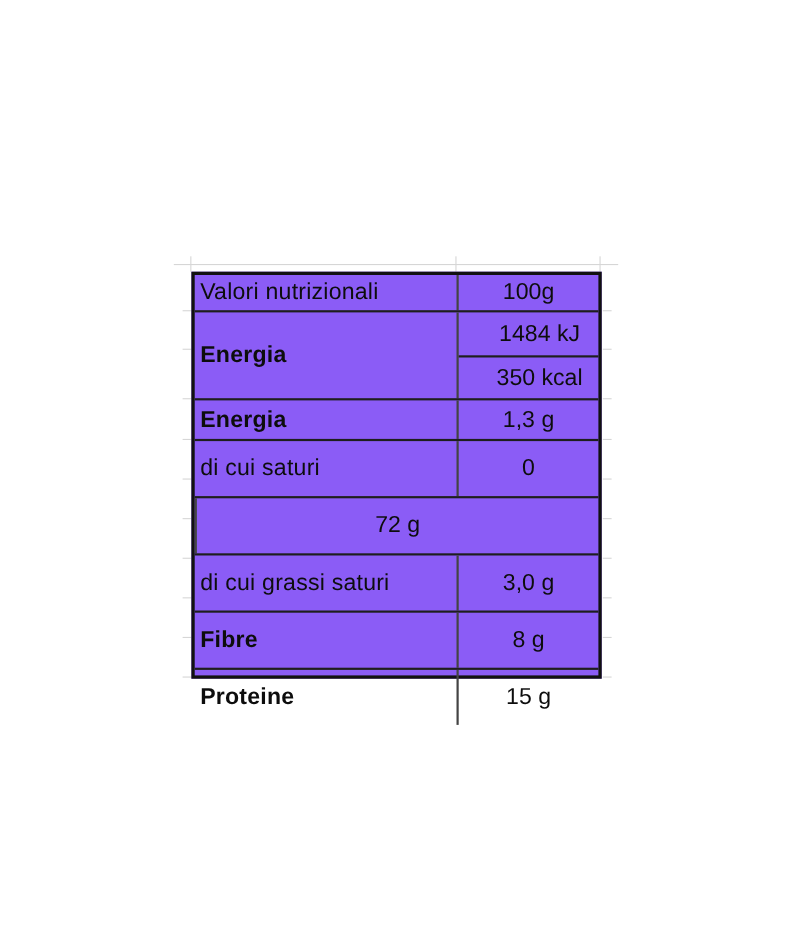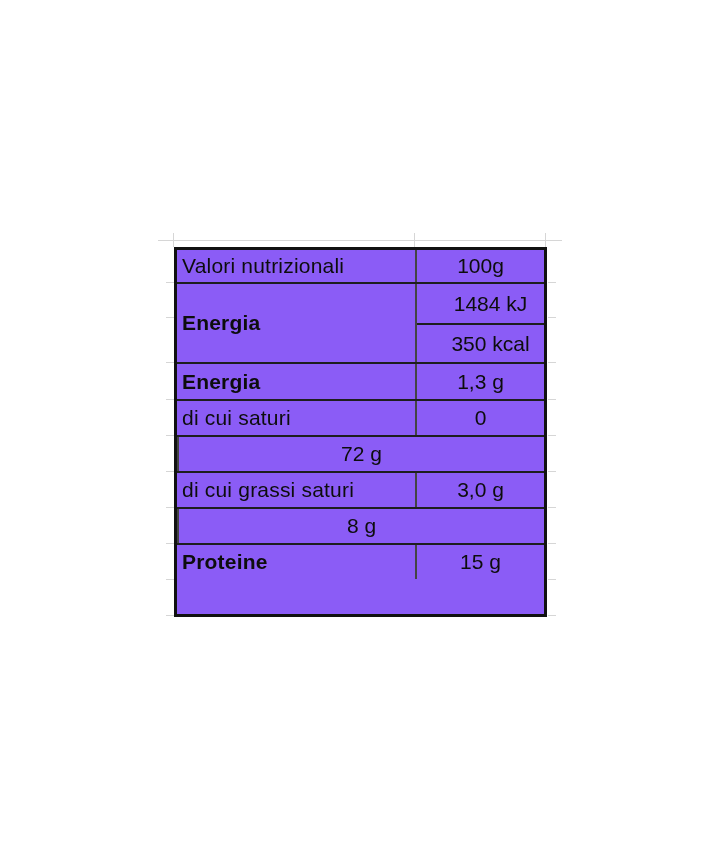--- a/index.html
+++ b/index.html
@@ -47,21 +47,21 @@
     height: 370px;
     box-sizing: border-box;
     border: 3px solid var(--border, #111111);
     background: #8b5cf6;
     display: flex;
     flex-direction: column;
   }
   .row {
     display: flex;
     box-sizing: border-box;
-    height: 36px;
+    height: 52px;
     flex: none;
   }
   .row + .row {
     border-top: 2px solid var(--inner, #1e1e1e);
   }
   .row.r1 { height: 32px; }
   .row.r2 { height: 80px; }
   .row.r3 { height: 37px; }
   .lcell {
     width: 238px;
@@ -169,20 +169,21 @@
     <div class="row">
       <div class="rcell">72 g</div>
     </div>
 
     <div class="row">
       <div class="lcell">di cui grassi saturi</div>
       <div class="rcell">3,0 g</div>
     </div>
 
     <div class="row">
+      <div class="lcell bold">Fibre</div>
       <div class="rcell">8 g</div>
     </div>
 
     <div class="row">
       <div class="lcell bold">Proteine</div>
       <div class="rcell">15 g</div>
     </div>
 
 
   </div>

